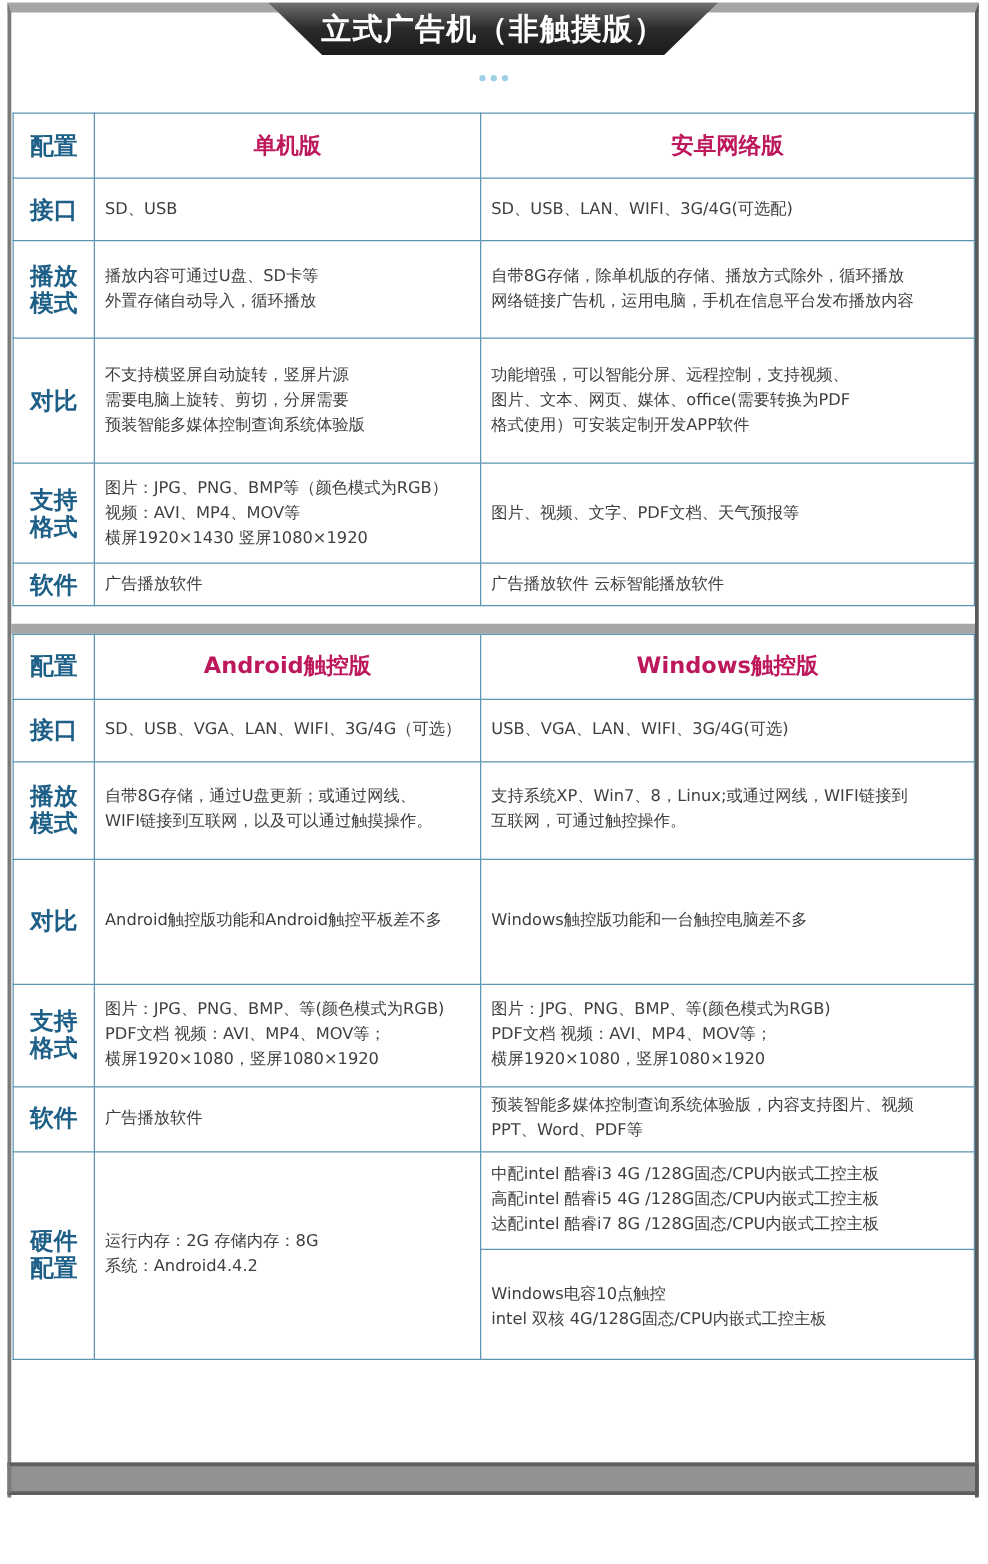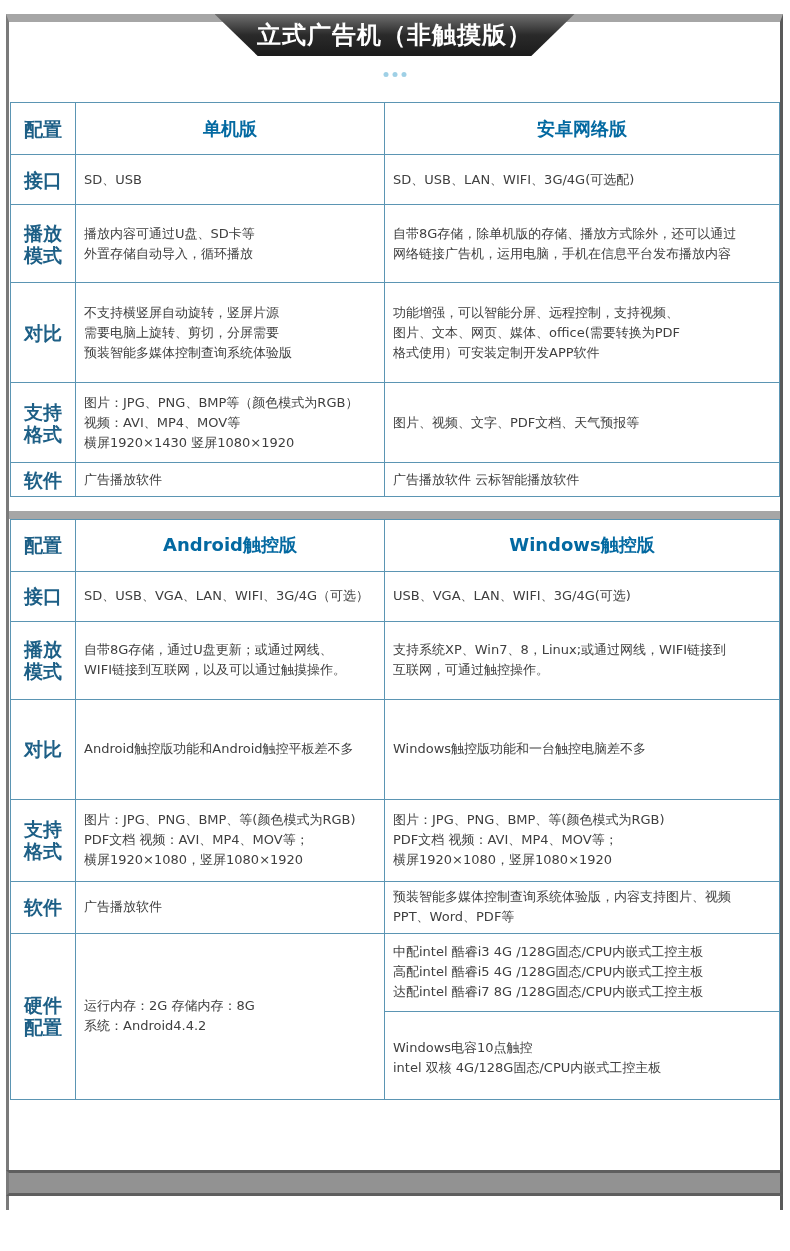--- a/index.html
+++ b/index.html
@@ -1,20 +1,20 @@
 <!DOCTYPE html>
 <html><head>
   <meta charset="utf-8">
   <style>
     * { box-sizing: border-box; margin: 0; padding: 0; }
     html, body { width: 790px; height: 1251px; background: #ffffff; overflow: hidden; }
     body { font-family: "DejaVu Sans", "Liberation Sans", sans-serif; color: #3a3a3a; position: relative; }
 
     .frame {
-      position: absolute; left: 6px; top: 14px; width: 777px; height: 1196px;
+      position: absolute; left: 6px; top: 2px; width: 777px; height: 1196px;
       background: #ffffff;
       border-left: 3px solid #7a7a7a;
       border-right: 3px solid #5a5a5a;
       border-top: 8px solid #a6a6a6;
     }
     .section { position: relative; }
     .banner-wrap { position: relative; height: 80px; }
     .banner {
       position: absolute; top: -8px; left: 50%; transform: translateX(-50%);
       height: 42px;
@@ -25,21 +25,21 @@
       box-shadow: 0 2px 0 #999;
     }
     .banner.b1 { width: 360px; }
     .banner.b2 { width: 400px; }
     .dots { position: absolute; top: 50px; left: 50%; transform: translateX(-50%); display: flex; gap: 4px; }
     .dot { width: 5px; height: 5px; border-radius: 50%; background: #9fd0e6; }
 
     table { border-collapse: collapse; width: 769px; margin-left: 1px; table-layout: fixed; }
     td { border: 1px solid #5b95b3; vertical-align: middle; font-size: 13px; line-height: 20px; padding: 0 8px; color: #3f3f3f; white-space: pre-line; }
     td.label { width: 65px; color: #1d5f86; font-weight: bold; font-size: 19px; line-height: 22px; text-align: center; padding: 0 4px; white-space: pre-line; }
-    td.head { color: #0369a1; font-weight: bold; font-size: 18px; text-align: center; }
+    td.head { color: #be185d; font-weight: bold; font-size: 18px; text-align: center; }
     col.c1 { width: 65px; } col.c2 { width: 309px; } col.c3 { width: 395px; }
 
     .gap-row td { border-left: none; border-right: none; border-bottom: none; height: 14px; }
     .divider { height: 8px; background: #a6a6a6; margin-left: 0; width: 771px; }
     .footer-bar {
       position: absolute; left: 6px; top: 1170px; width: 777px; height: 26px;
       background: #929292; border-top: 3px solid #5e5e5e; border-bottom: 3px solid #5e5e5e;
       border-left: 3px solid #7a7a7a; border-right: 3px solid #5a5a5a;
     }
   </style>
@@ -72,21 +72,21 @@
       <tr style="height:50px">
         <td class="label">接口</td>
         <td>SD、USB</td>
         <td>SD、USB、LAN、WIFI、3G/4G(可选配)</td>
       </tr>
       <tr style="height:78px">
         <td class="label">播放
 模式</td>
         <td>播放内容可通过U盘、SD卡等
 外置存储自动导入，循环播放</td>
-        <td>自带8G存储，除单机版的存储、播放方式除外，还可以通过
+        <td>自带8G存储，除单机版的存储、播放方式除外，循环播放
 网络链接广告机，运用电脑，手机在信息平台发布播放内容</td>
       </tr>
       <tr style="height:100px">
         <td class="label">对比</td>
         <td>不支持横竖屏自动旋转，竖屏片源
 需要电脑上旋转、剪切，分屏需要
 预装智能多媒体控制查询系统体验版</td>
         <td>功能增强，可以智能分屏、远程控制，支持视频、
 图片、文本、网页、媒体、office(需要转换为PDF
 格式使用）可安装定制开发APP软件</td>

